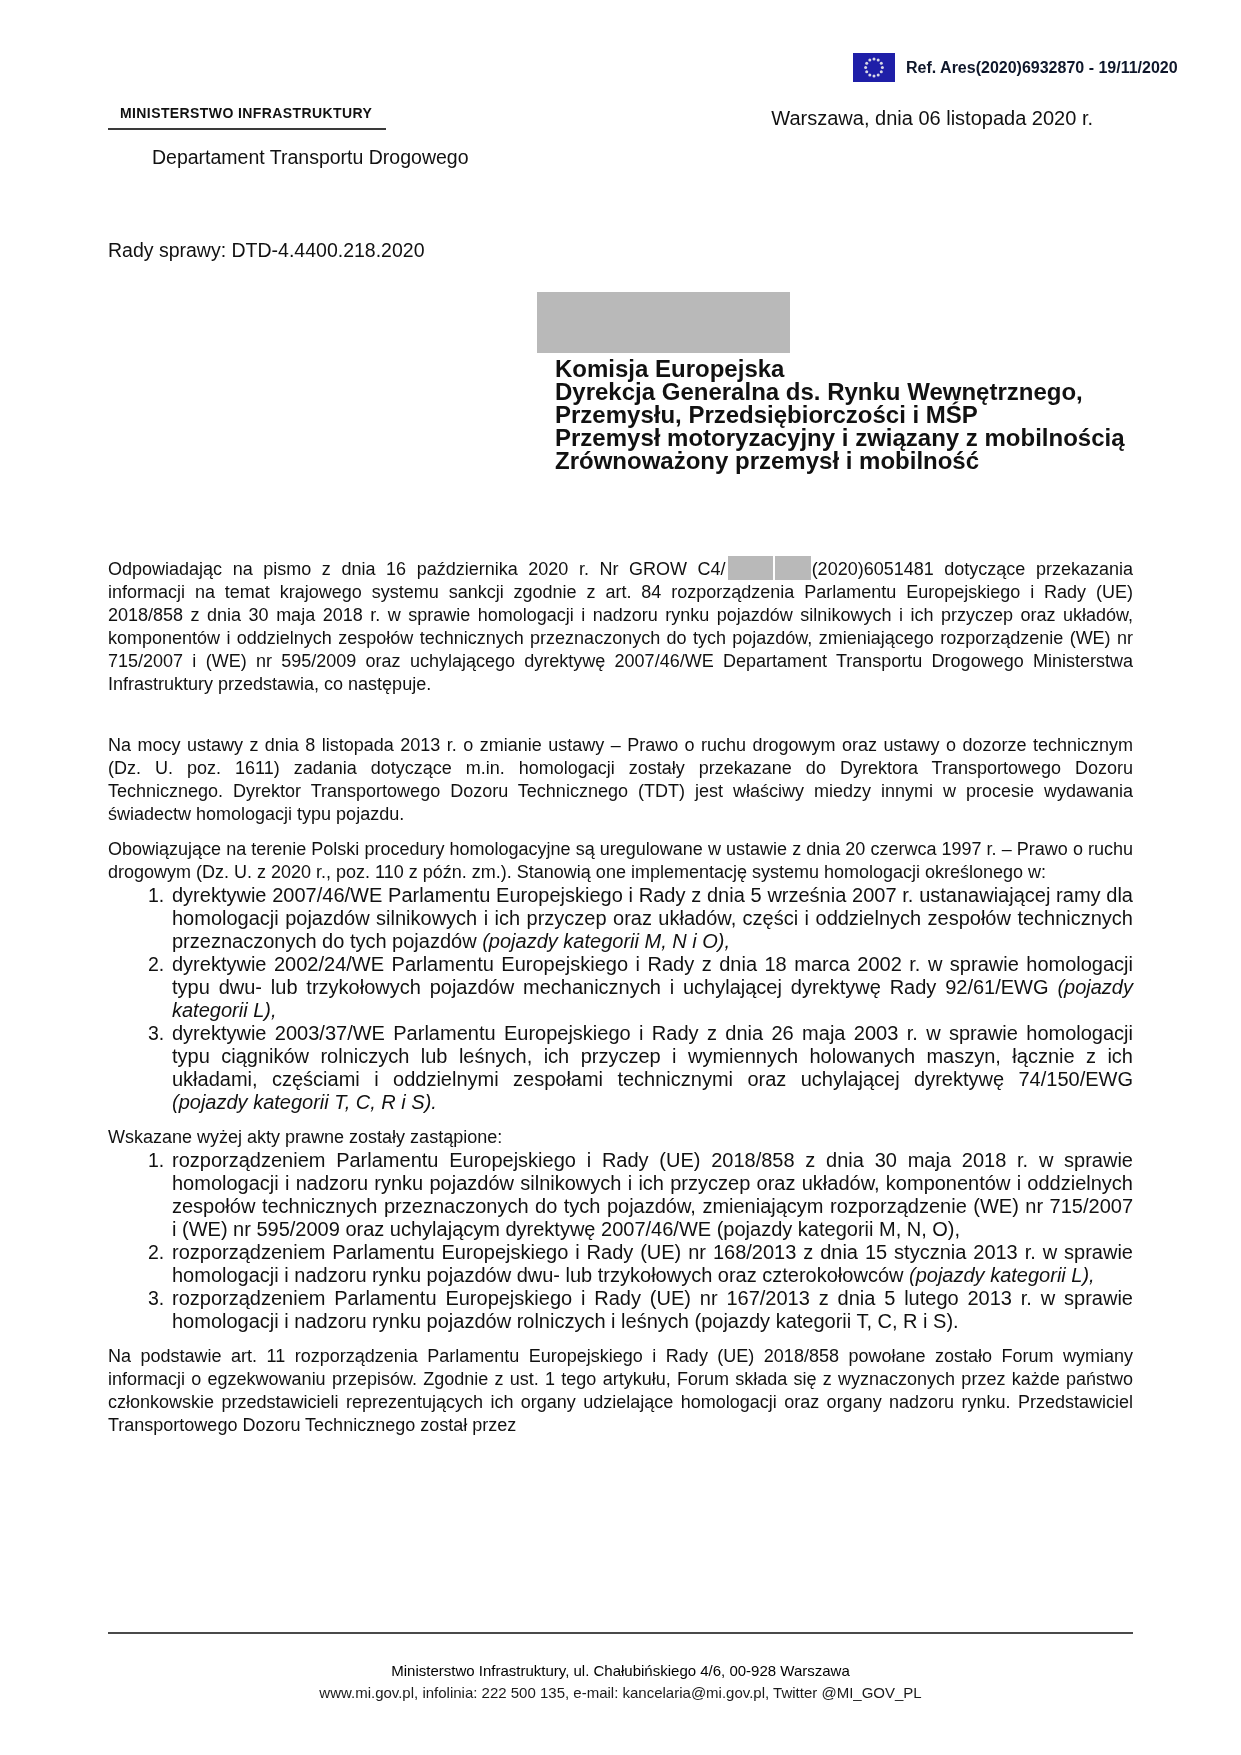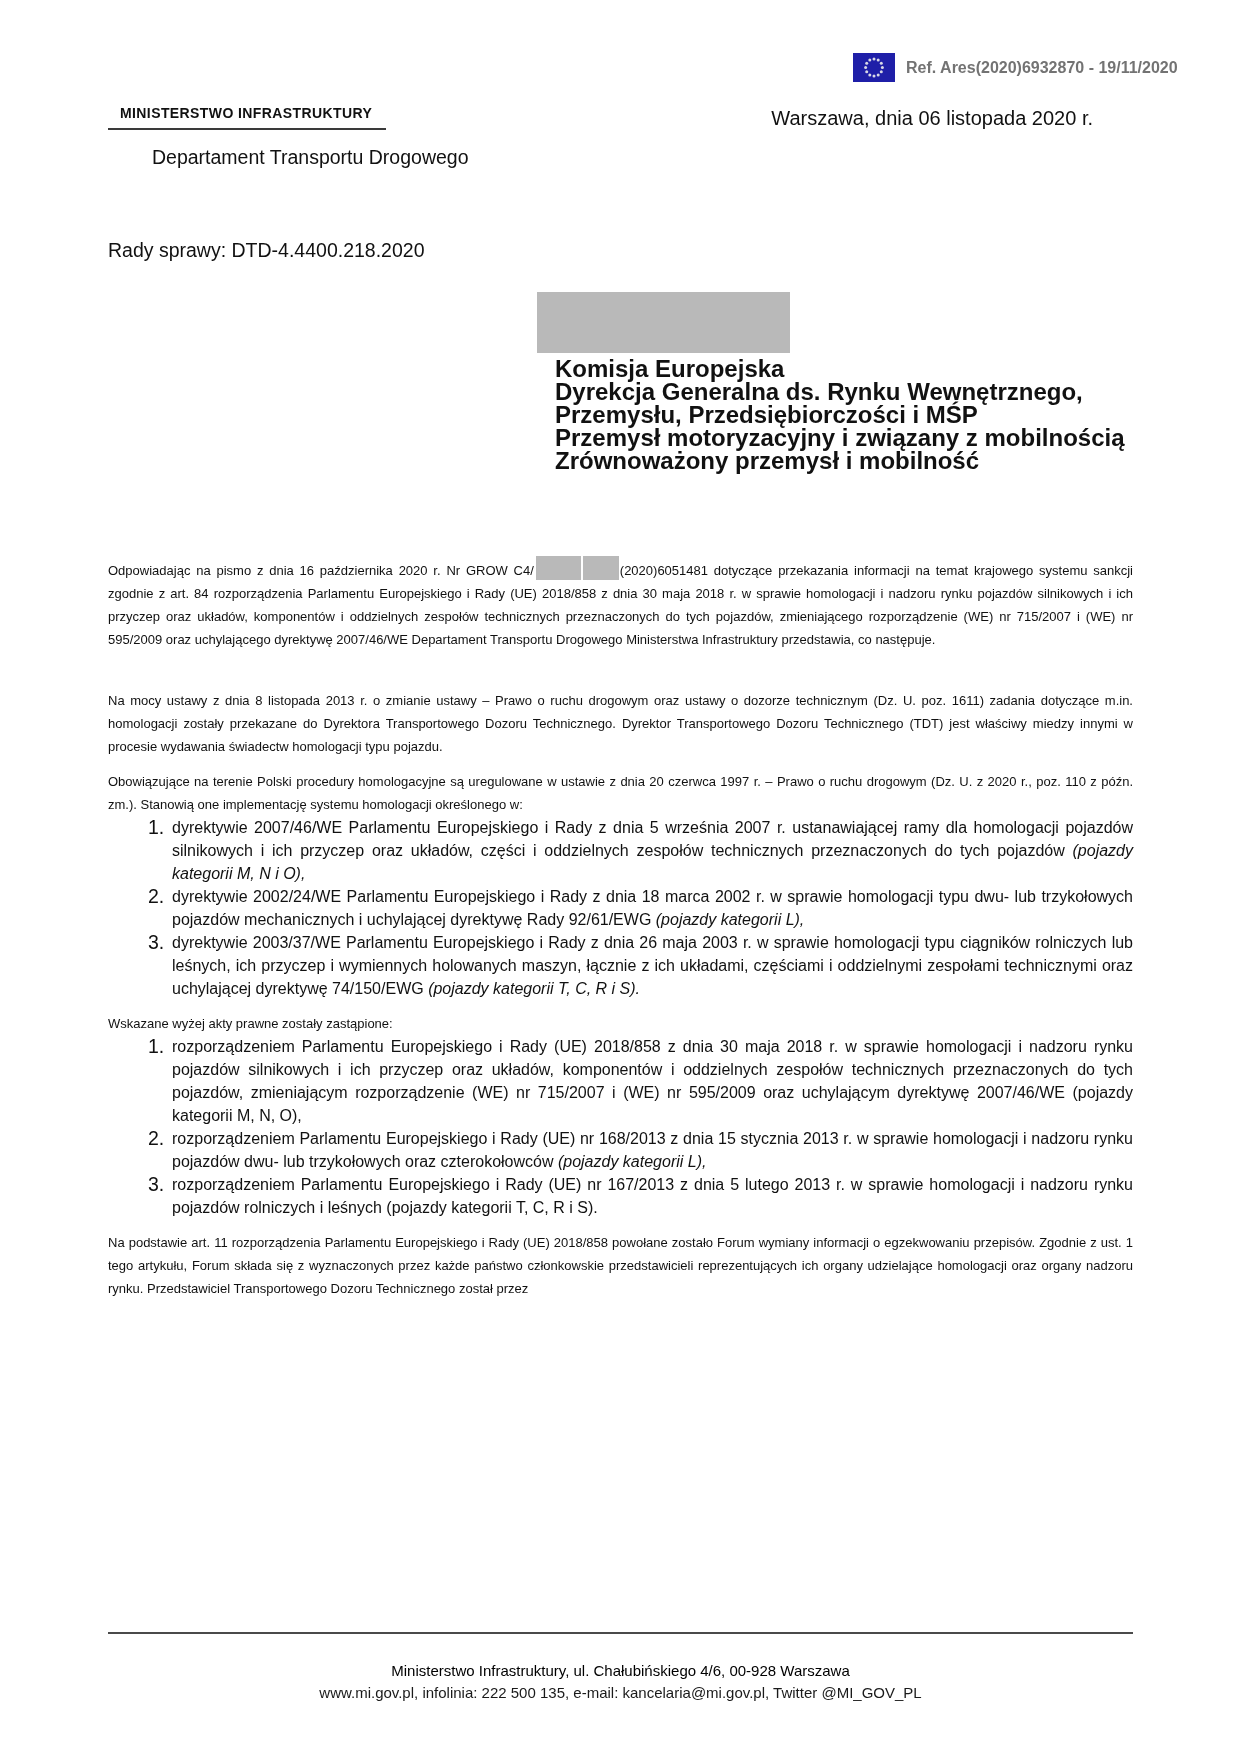--- a/index.html
+++ b/index.html
@@ -18,21 +18,21 @@
   
   .ref-badge {
     position: absolute;
     top: 53px;
     left: 853px;
     display: flex;
     align-items: center;
     gap: 11px;
     font-size: 16px;
     font-weight: bold;
-    color: #737373;
+    color: #0f172a;
     white-space: nowrap;
   }
   .eu-flag { display:block; }
   
   .header-row {
     margin-top: 105px;
     display: flex;
     justify-content: space-between;
     align-items: flex-start;
   }
@@ -75,21 +75,21 @@
   .recipient .r-line {
     font-size: 24px;
     font-weight: bold;
     line-height: 23px;
     padding-left: 18px;
     white-space: nowrap;
   }
   
   .body-text p {
     margin: 0;
-    font-size: 13px;
+    font-size: 18px;
     line-height: 23px;
     text-align: justify;
   }
   .p1 { margin-top: 84px !important; }
   .p2 { margin-top: 38px !important; }
   .p3 { margin-top: 12px !important; }
   .p4 { margin-top: 12px !important; }
   .p5 { margin-top: 12px !important; }
   .redact-inline {
     display: inline-block;
@@ -102,21 +102,21 @@
   .num-list { margin: 0; }
   .num-list .li { display: flex; }
   .num-list .num {
     flex: 0 0 24px;
     margin-left: 40px;
     font-size: 19.5px;
     line-height: 23px;
   }
   .num-list .txt {
     flex: 1;
-    font-size: 16px;
+    font-size: 20px;
     line-height: 23px;
     text-align: justify;
   }
   
   .footer {
     position: absolute;
     left: 108px;
     right: 108px;
     top: 1632px;
     border-top: 2px solid #4a4a4a;

